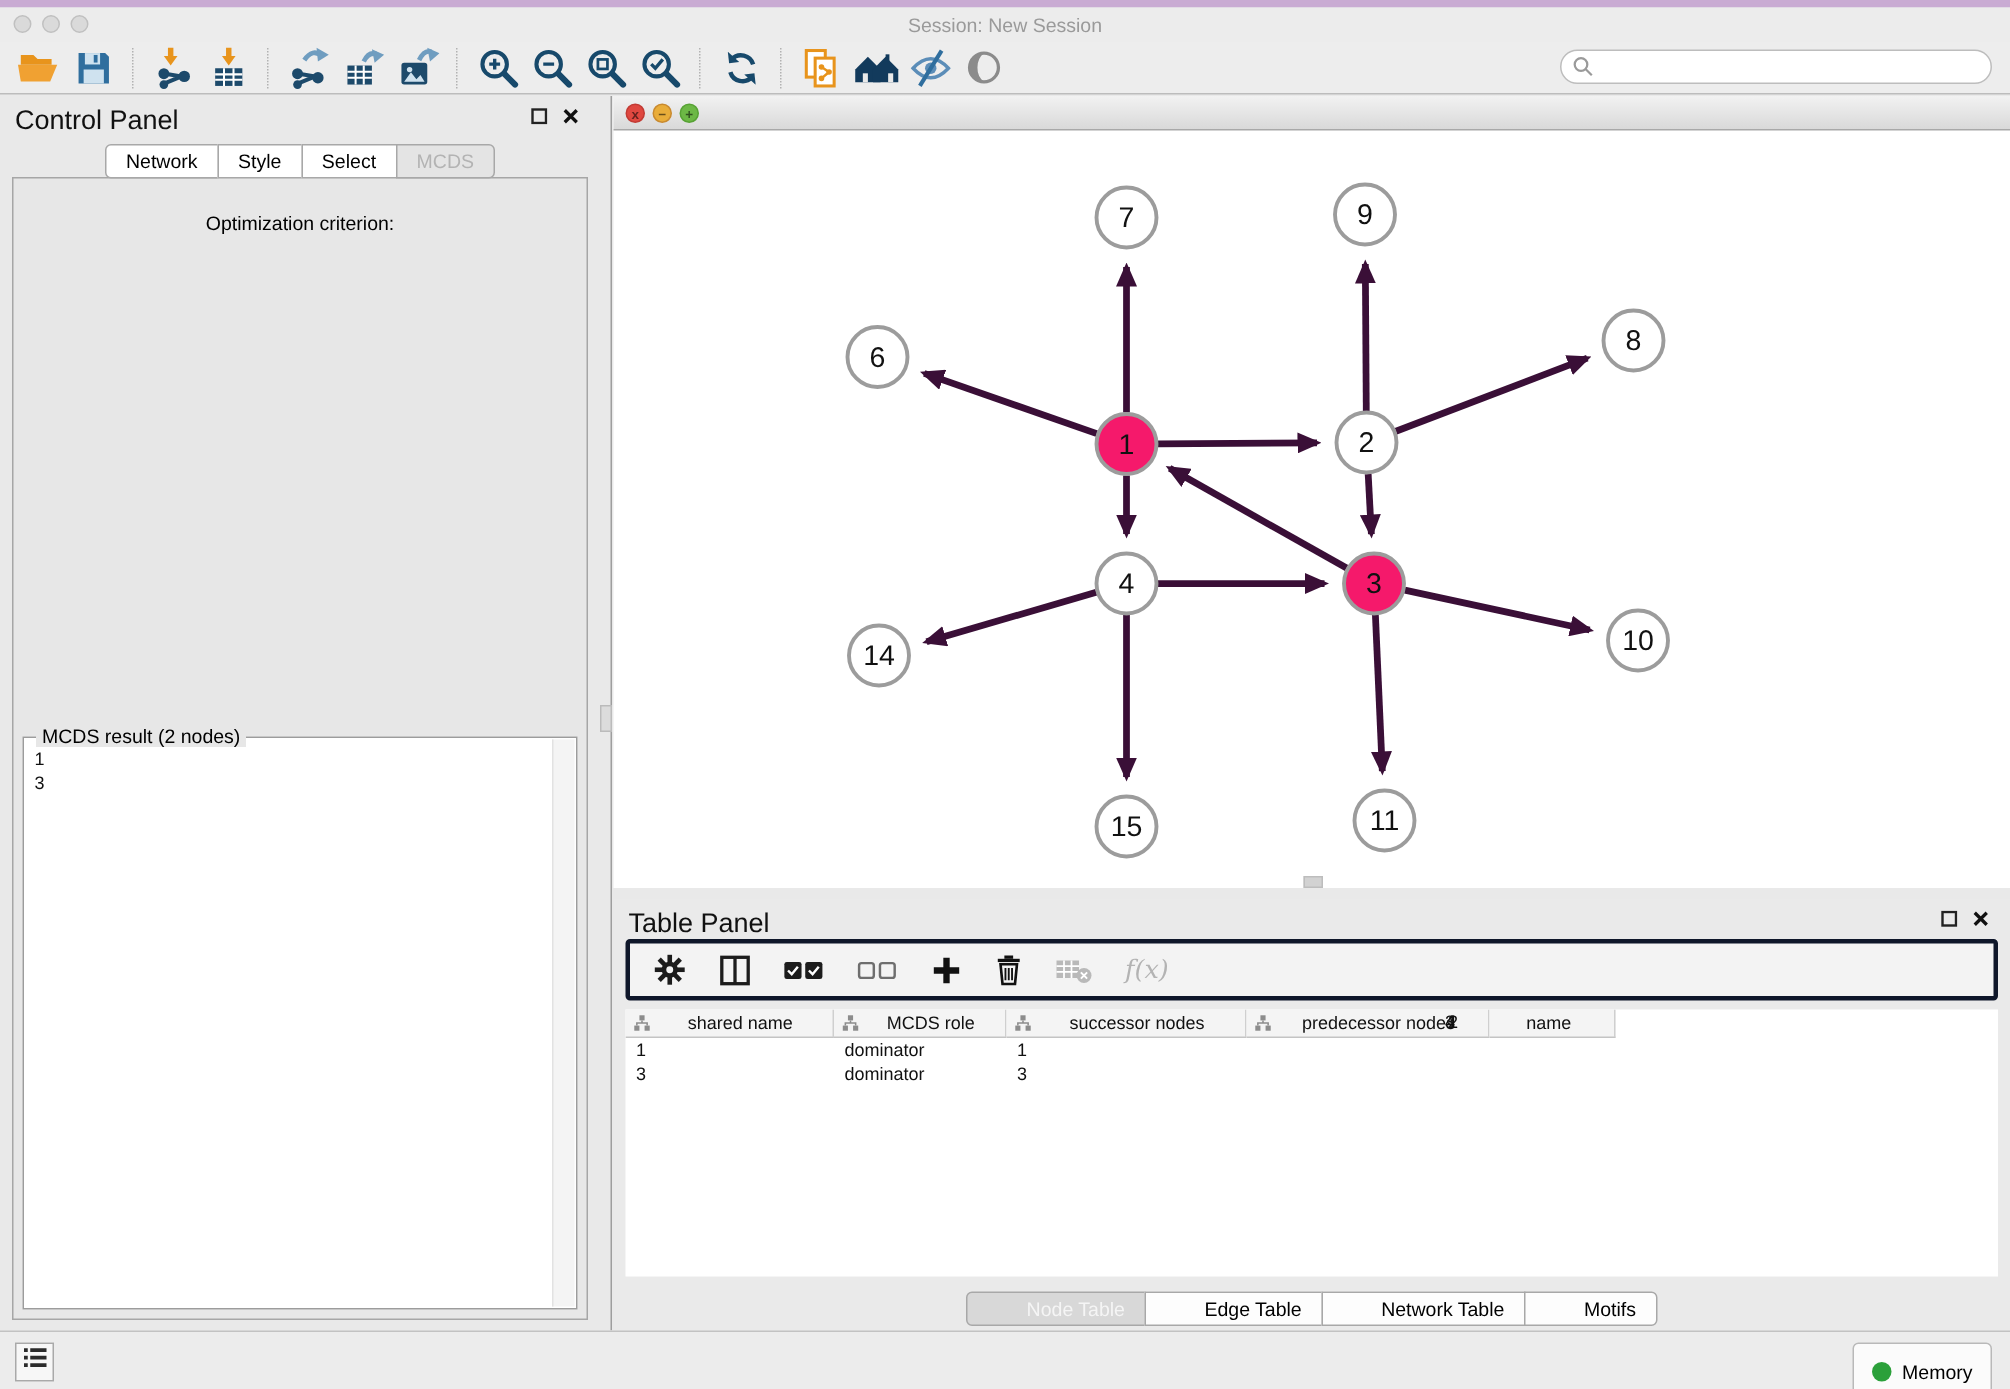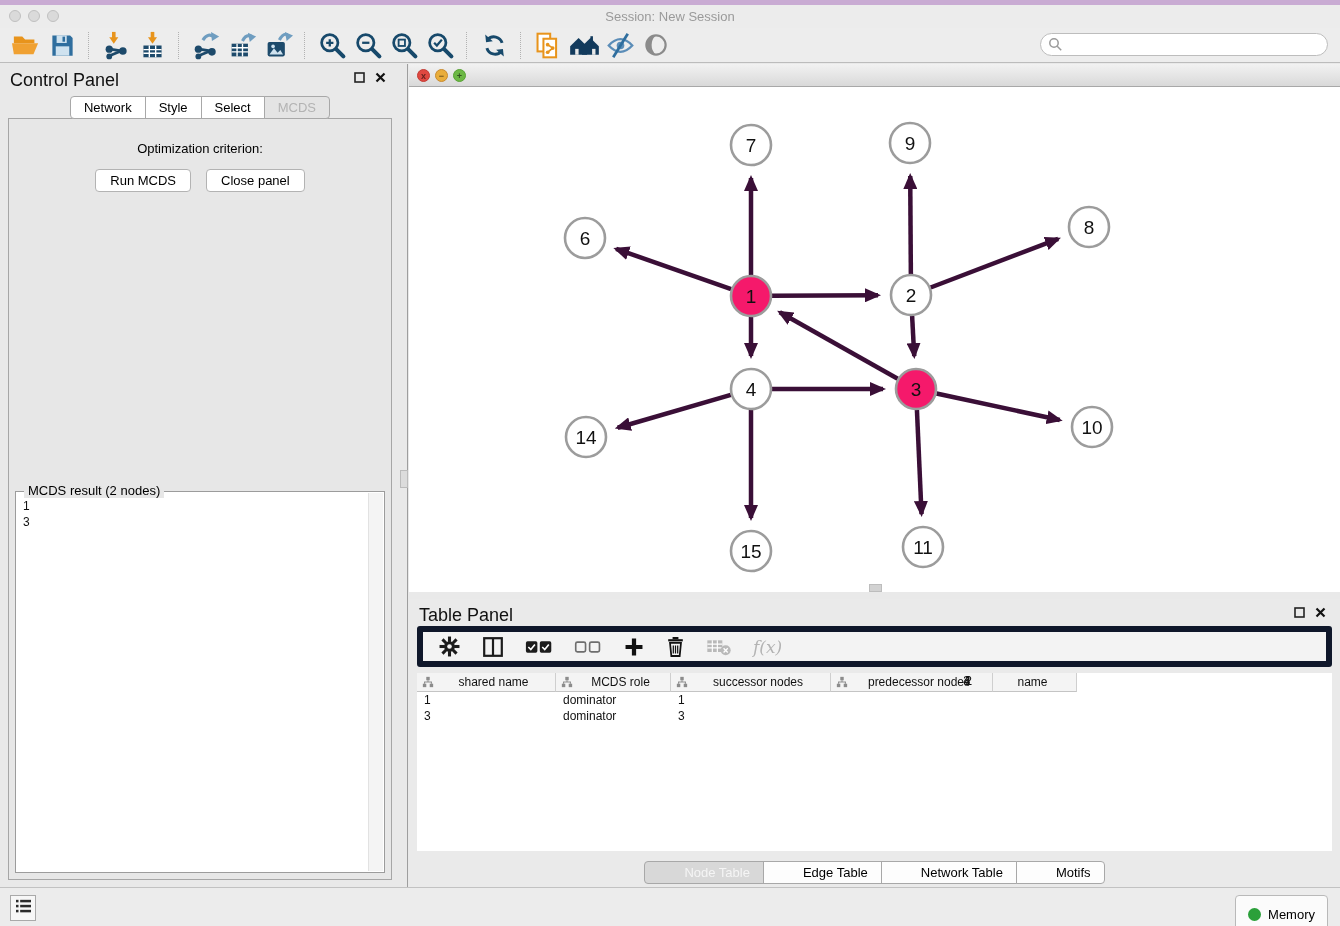--- a/index.html
+++ b/index.html
@@ -65,21 +65,21 @@
       color:rgba(0,0,0,0.55);font-weight:bold;box-sizing:border-box;cursor:pointer;}
   .tl.red{background:#df4840;border:1px solid #c23b34;}
   .tl.yellow{background:#e9ad3a;border:1px solid #c98a2f;}
   .tl.green{background:#6cb845;border:1px solid #57a234;}
   .net-title{position:absolute;left:0;right:0;top:4px;text-align:center;font-size:13px;color:#111;}
   .net-canvas{position:absolute;top:23px;left:0;right:0;bottom:0;}
   #graph-svg{width:100%;height:100%;display:block;}
 
   
   .table-panel{position:absolute;top:535px;left:0;right:0;bottom:0;background:#eaeaea;}
-  .tp-toolbar{position:absolute;top:27px;left:8px;right:8px;height:41px;border:6px solid #0f172a;border-radius:3px;
+  .tp-toolbar{position:absolute;top:27px;left:8px;right:8px;height:41px;border:3px solid #0f172a;border-radius:3px;
               background:#f3f3f3;display:flex;align-items:center;gap:21px;padding-left:15px;box-sizing:border-box;}
   .tp-icon{display:flex;align-items:center;cursor:pointer;}
   .tp-icon.disabled{cursor:default;}
   .fx{font-family:"DejaVu Serif",serif;font-style:italic;font-size:17px;color:#b3b3b3;}
   .tp-table{position:absolute;top:74px;left:8px;right:8px;height:178px;background:#fff;overflow:hidden;}
   .thead{display:flex;height:19px;}
   .th{box-sizing:border-box;background:#f4f4f4;border-right:1px solid #cfcfcf;border-bottom:1px solid #c4c4c4;
       display:flex;align-items:center;font-size:12px;color:#111;overflow:hidden;}
   .th .hicon{margin:0 2px 0 5px;flex:0 0 auto;display:flex;}
   .th .hlabel{flex:1;text-align:center;padding-right:4px;}
@@ -287,24 +287,20 @@
       </div>
       <div class="cp-tabs" id="cp-tabs">
           <div class="tab">Network</div>
           <div class="tab">Style</div>
           <div class="tab">Select</div>
           <div class="tab active">MCDS</div>
         </div>
 
       <div class="cp-box">
         <div class="opt-label">Optimization criterion:</div>
-        <div class="btn-row">
-          <button class="btn">Run MCDS</button>
-          <button class="btn">Close panel</button>
-        </div>
 
         <div class="result-fieldset">
           <div class="result-legend">MCDS result (2 nodes)</div>
           <div class="result-lines" id="result-lines">
               <div class="result-line">1</div>
               <div class="result-line">3</div>
             </div>
           <div class="result-scrollbar"></div>
         </div>
       </div>

